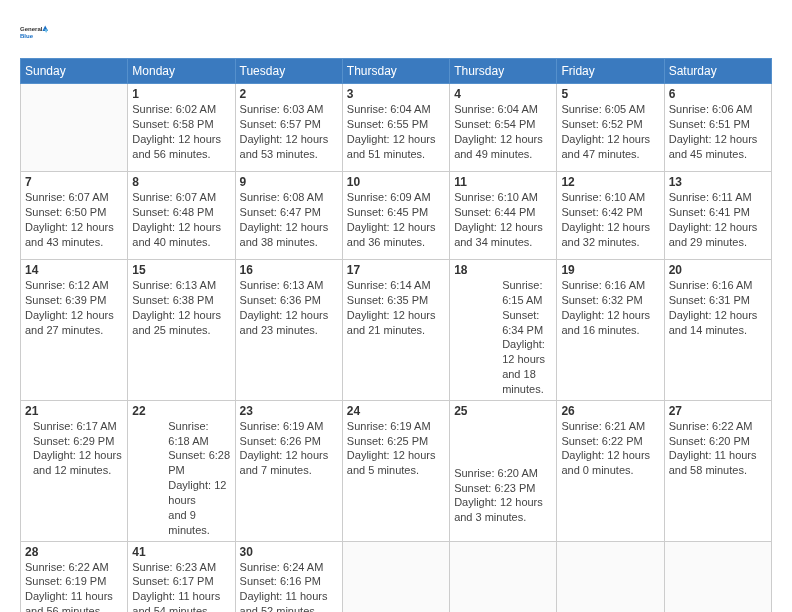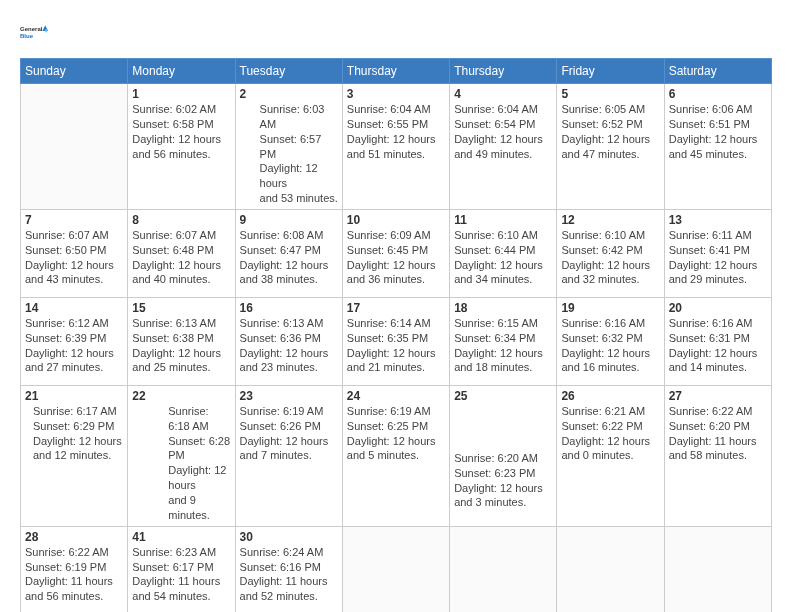--- a/index.html
+++ b/index.html
@@ -125,21 +125,21 @@
           <td class="empty"></td>
           <td>
             <span class="day-num">1</span>
             <div class="day-info" style="white-space: pre-line;">Sunrise: 6:02 AM
 Sunset: 6:58 PM
 Daylight: 12 hours
 and 56 minutes.</div>
           </td>
           <td>
             <span class="day-num">2</span>
-            <div class="day-info" style="white-space: pre-line; margin-left: 20px;">Sunrise: 6:03 AM
+            <div class="day-info" style="white-space: pre-line;">Sunrise: 6:03 AM
 Sunset: 6:57 PM
 Daylight: 12 hours
 and 53 minutes.</div>
           </td>
           <td>
             <span class="day-num">3</span>
             <div class="day-info" style="white-space: pre-line;">Sunrise: 6:04 AM
 Sunset: 6:55 PM
 Daylight: 12 hours
 and 51 minutes.</div>
@@ -241,21 +241,21 @@
           </td>
           <td>
             <span class="day-num">17</span>
             <div class="day-info" style="white-space: pre-line;">Sunrise: 6:14 AM
 Sunset: 6:35 PM
 Daylight: 12 hours
 and 21 minutes.</div>
           </td>
           <td>
             <span class="day-num">18</span>
-            <div class="day-info" style="white-space: pre-line;">Sunrise: 6:15 AM
+            <div class="day-info" style="white-space: pre-line; margin-left: 48px;">Sunrise: 6:15 AM
 Sunset: 6:34 PM
 Daylight: 12 hours
 and 18 minutes.</div>
           </td>
           <td>
             <span class="day-num">19</span>
             <div class="day-info" style="white-space: pre-line;">Sunrise: 6:16 AM
 Sunset: 6:32 PM
 Daylight: 12 hours
 and 16 minutes.</div>

